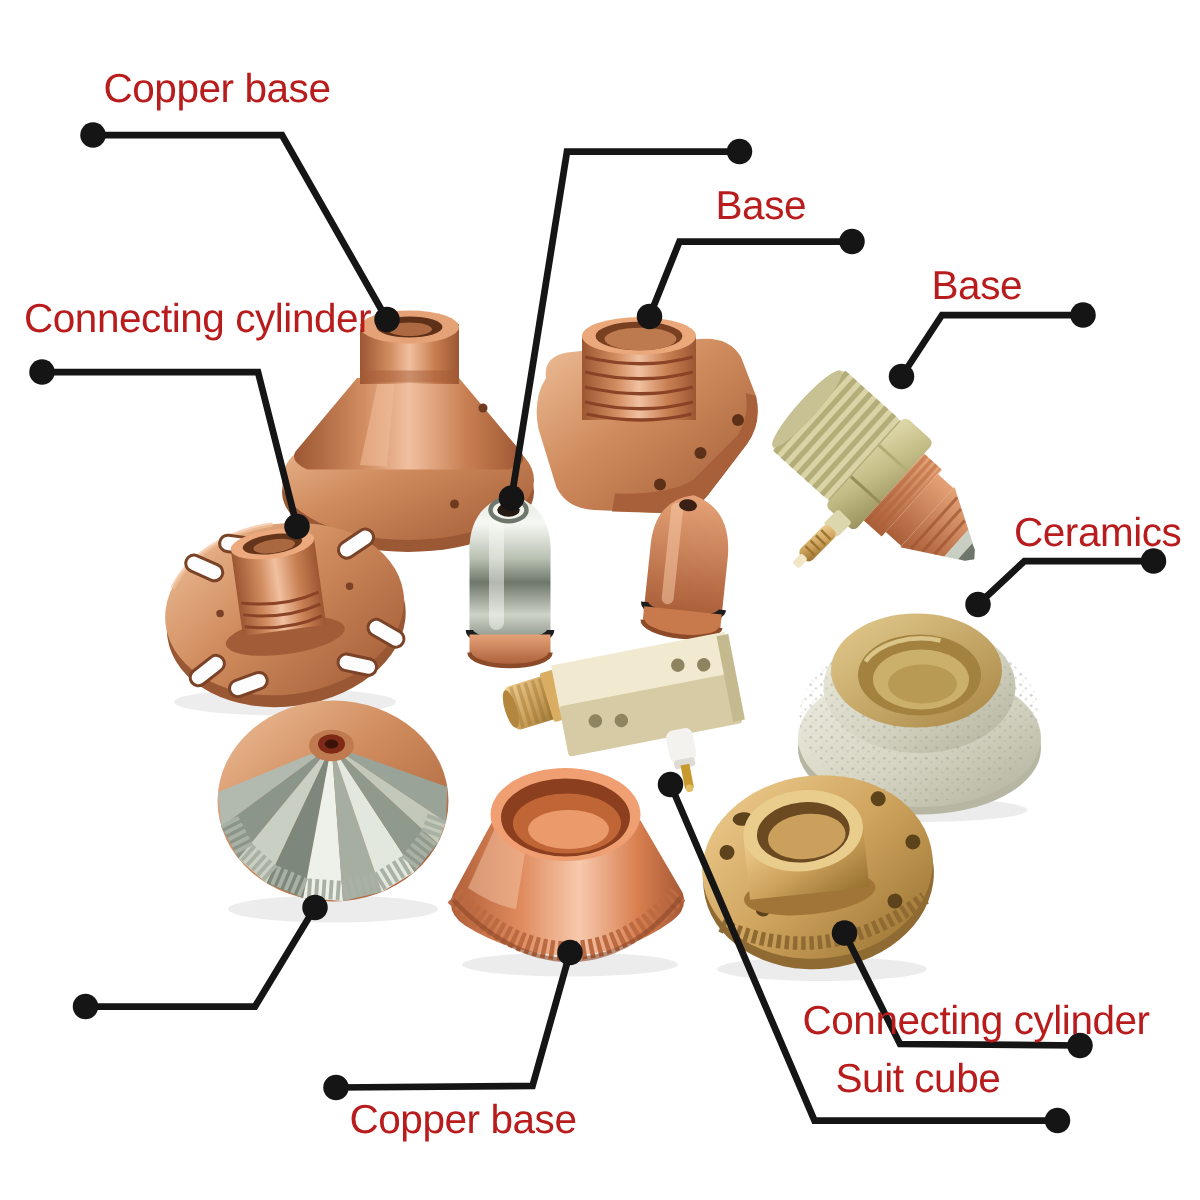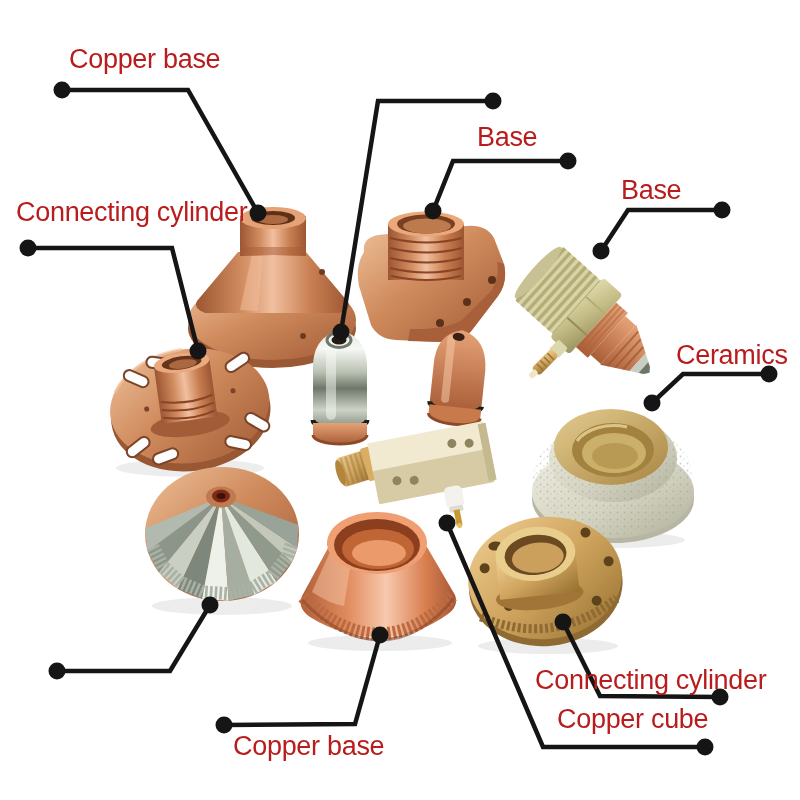--- a/index.html
+++ b/index.html
@@ -334,14 +334,14 @@
   </g>
 </svg>
 
   <div class="label" style="left:69px;top:45px">Copper base</div>
   <div class="label" style="left:477px;top:123px">Base</div>
   <div class="label" style="left:621px;top:176px">Base</div>
   <div class="label" style="left:676px;top:341px">Ceramics</div>
   <div class="label" style="left:16px;top:198px">Connecting cylinder</div>
   <div class="label" style="left:233px;top:732px">Copper base</div>
   <div class="label" style="left:535px;top:666px">Connecting cylinder</div>
-  <div class="label" style="left:557px;top:705px">Copper cube</div>
+  <div class="label" style="left:557px;top:705px">Suit cube</div>
 </div>
 
 </body></html>

